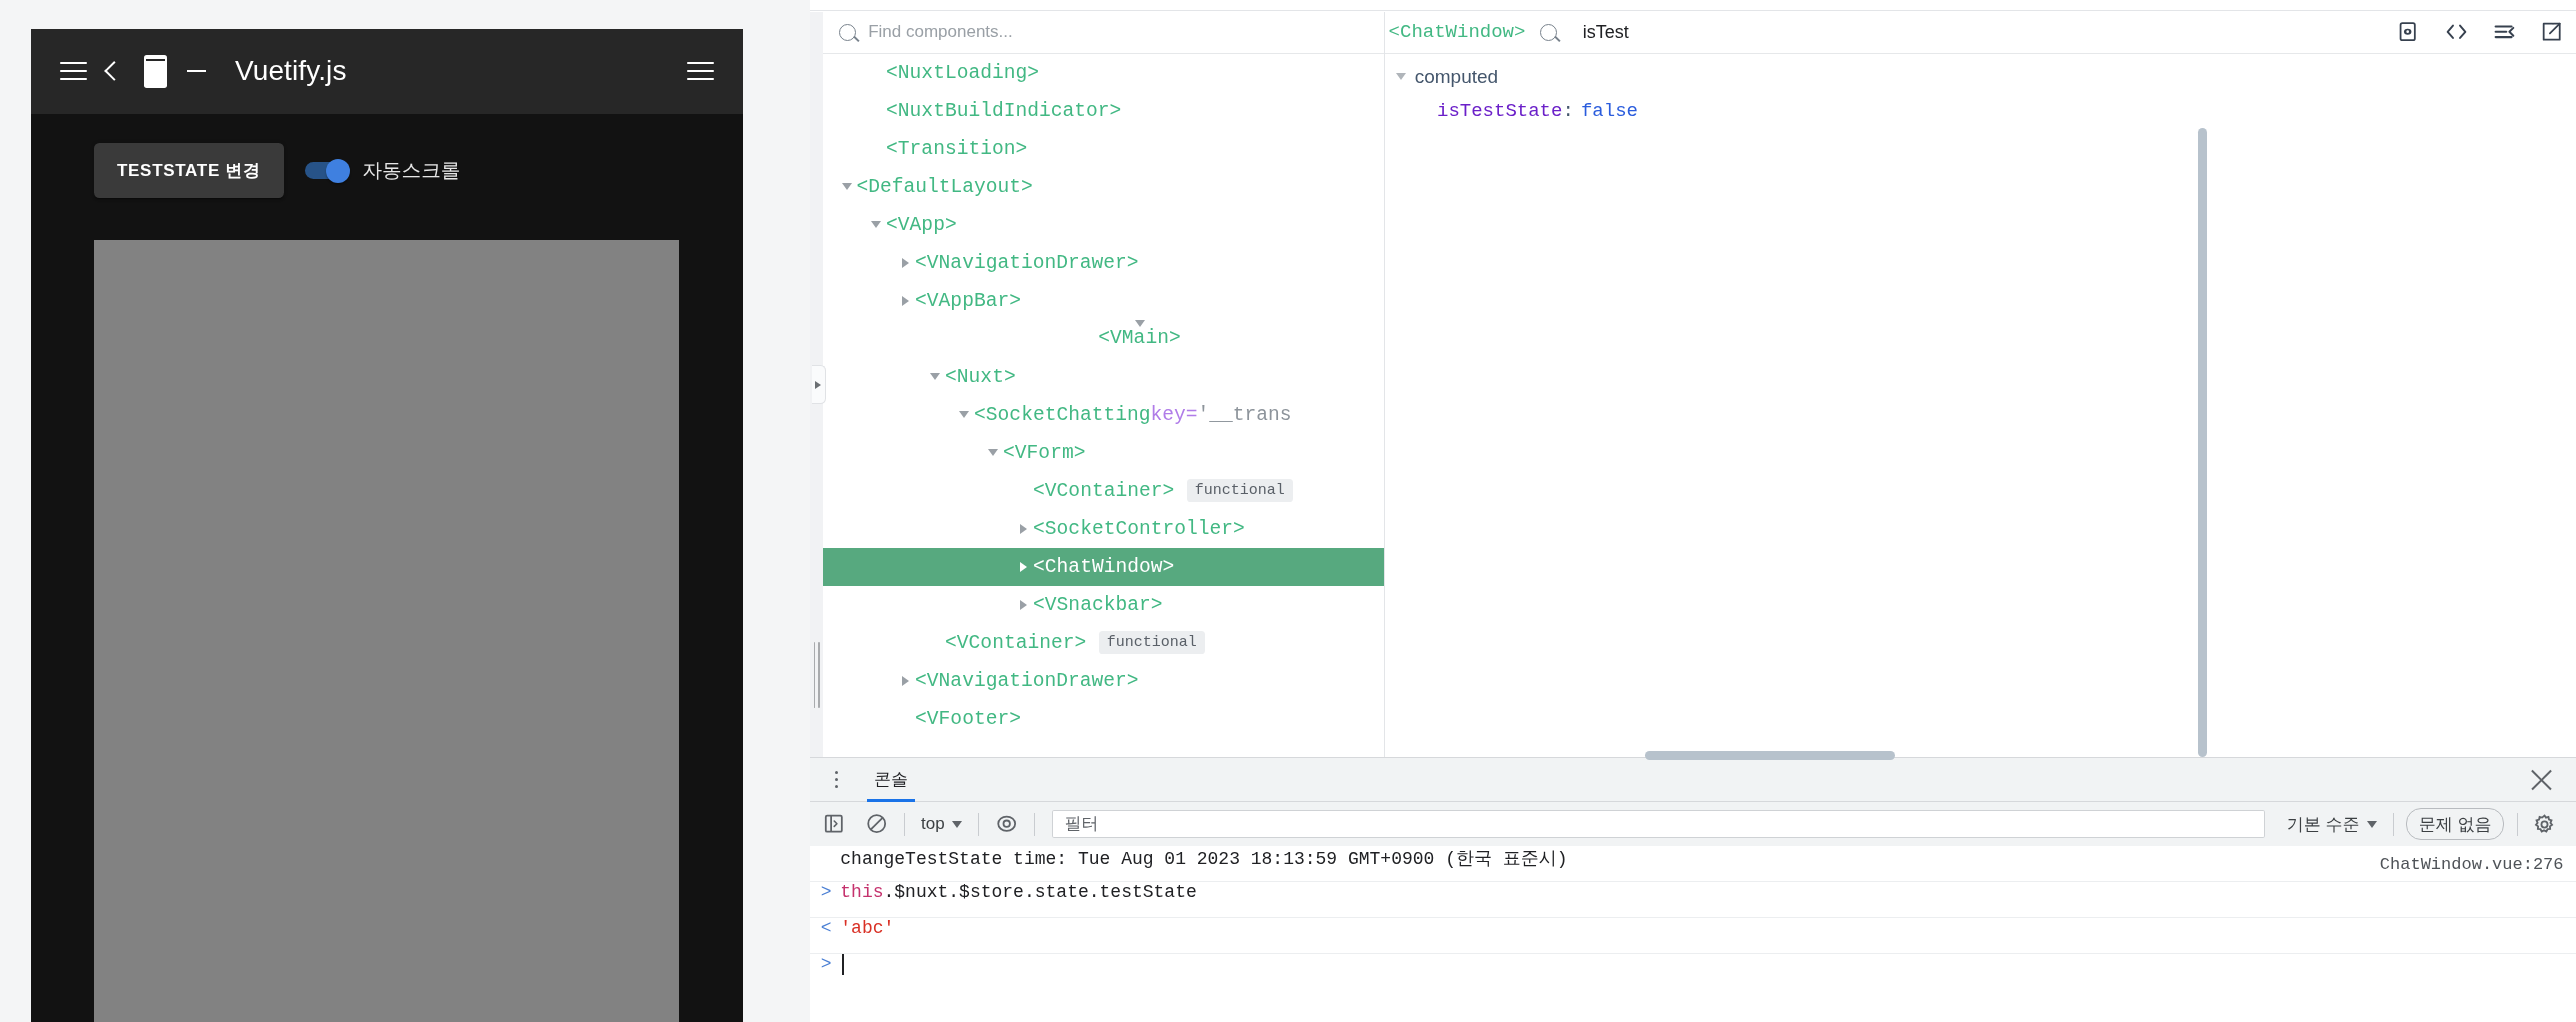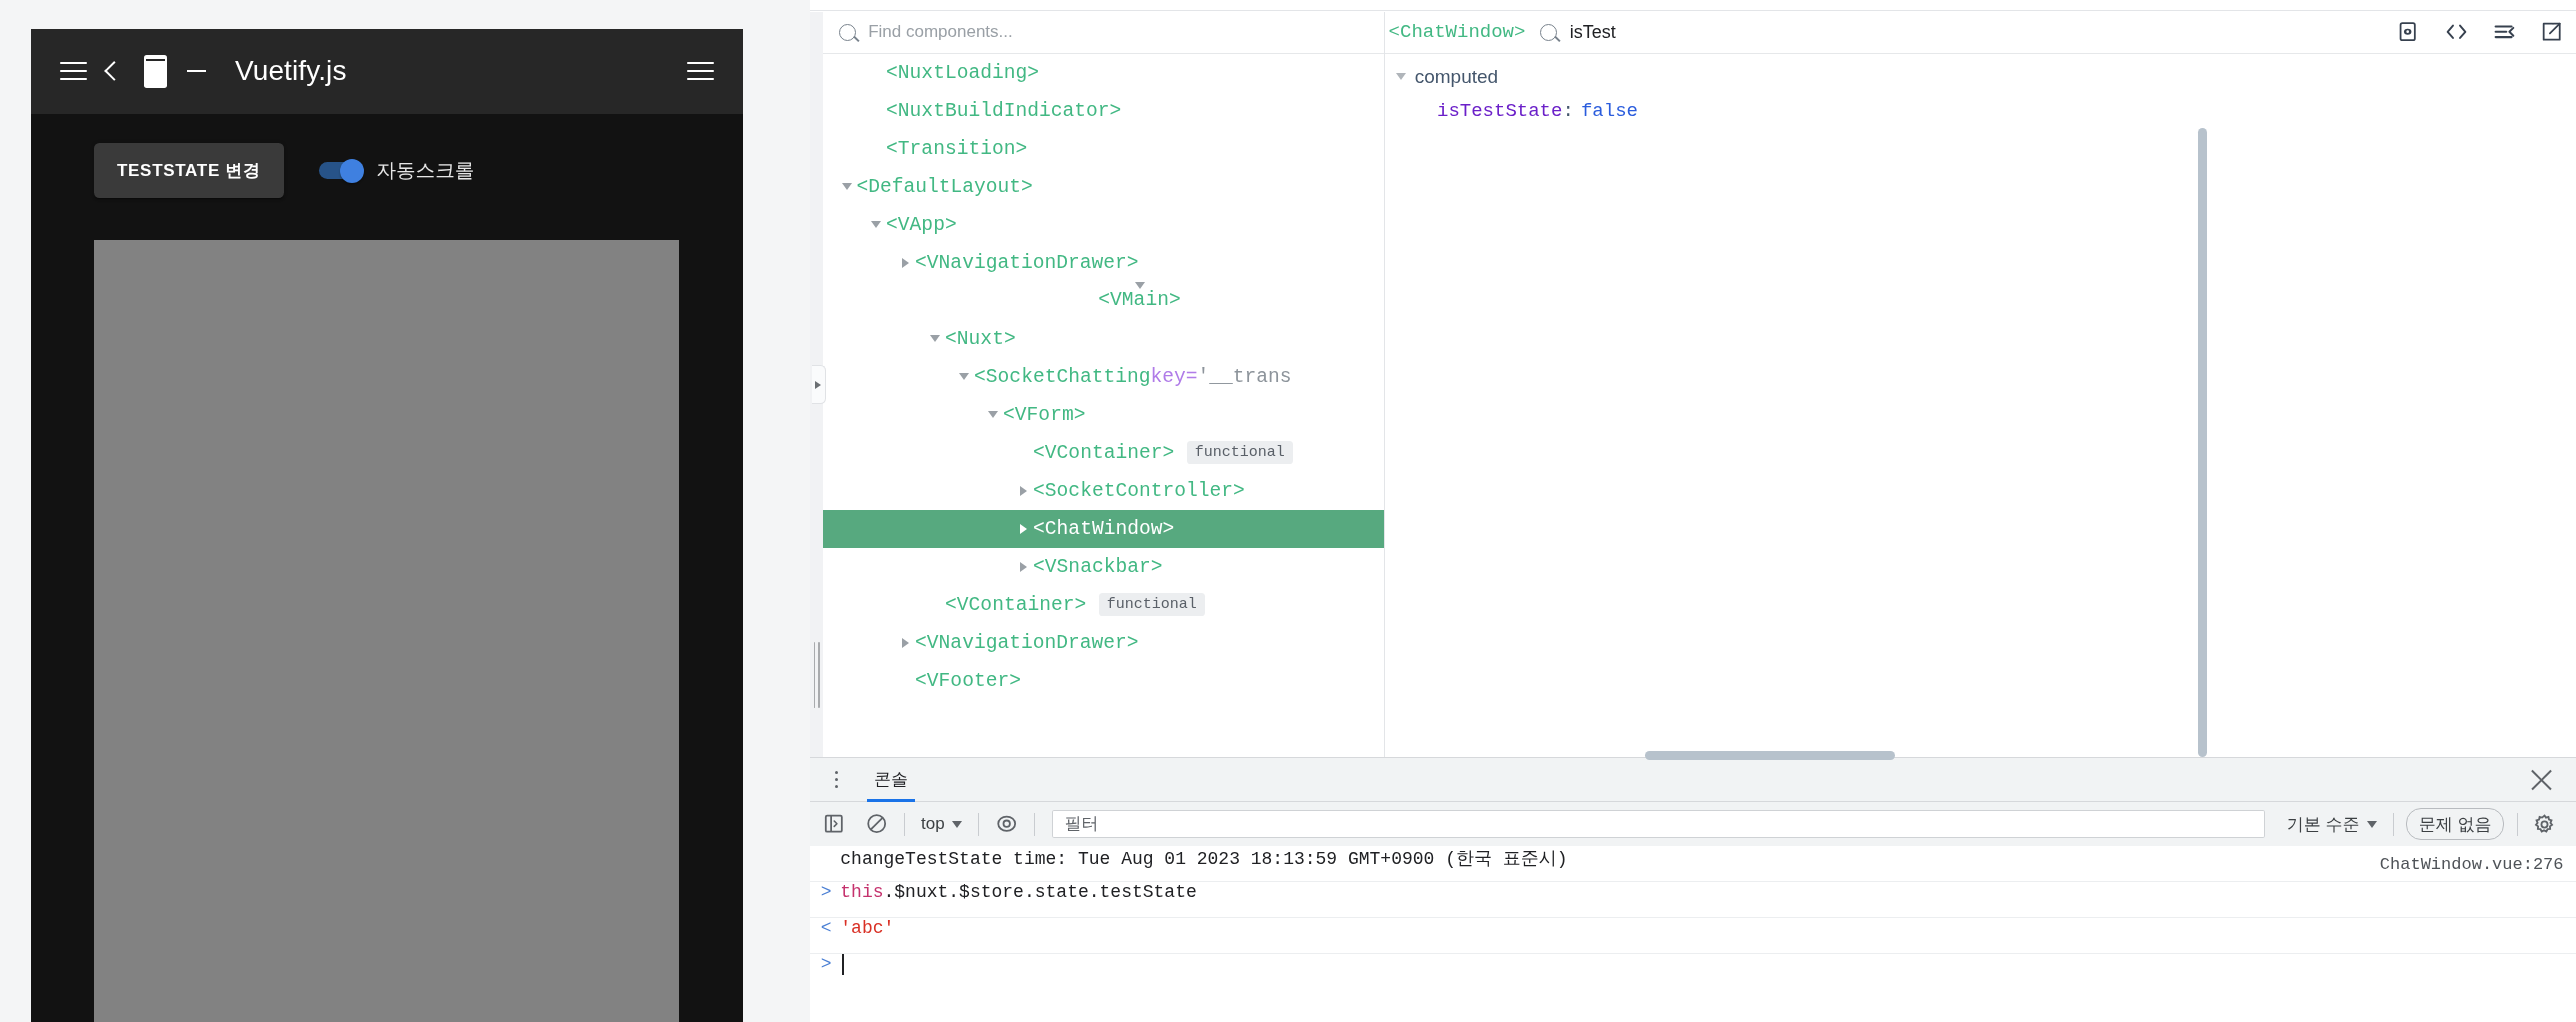--- a/index.html
+++ b/index.html
@@ -86,21 +86,21 @@
   
   #device-body {
     position: absolute;
     left: 0; top: 85px;
     width: 712px; height: 909px;
     background: #121212;
   }
   #device-controls {
     position: absolute;
     left: 63px; top: 29px;
-    display: flex; align-items: center; gap: 35px;
+    display: flex; align-items: center; gap: 21px;
   }
   #teststate-button {
     background: #3a3a3a;
     color: #ffffff;
     font-size: 17px;
     font-weight: 700;
     letter-spacing: 0.7px;
     padding: 16px 23px;
     border: none;
     border-radius: 5.4px;
@@ -308,21 +308,21 @@
     padding: 0 12.5px 0 0;
   }
   #inspector-selected {
     font-family: "Liberation Mono", monospace;
     font-size: 19px;
     color: #42b883;
     margin-left: 3.6px;
     white-space: nowrap;
   }
   #inspector-search-wrap {
-    display: flex; align-items: center; gap: 11px;
+    display: flex; align-items: center; gap: 24px;
     margin-left: 14.3px;
   }
   #inspector-search-input {
     border: none; outline: none;
     font-size: 18px;
     color: #202124;
     background: transparent;
     width: 321px;
     font-family: "Liberation Sans", sans-serif;
   }
@@ -612,20 +612,26 @@
             <span class="arrow">
               <span class="tri-down"></span>
             </span>
             <span class="tag">&lt;VApp&gt;</span>
           </div>
           <div class="tree-row" style="padding-left: 73px;">
             <span class="arrow">
               <span class="tri-right"></span>
             </span>
             <span class="tag">&lt;VNavigationDrawer&gt;</span>
+          </div>
+          <div class="tree-row" style="padding-left: 73px;">
+            <span class="arrow">
+              <span class="tri-right"></span>
+            </span>
+            <span class="tag">&lt;VAppBar&gt;</span>
           </div>
           <div class="tree-row" style="padding-left: 73px; flex-direction: column;">
             <span class="arrow">
               <span class="tri-down"></span>
             </span>
             <span class="tag">&lt;VMain&gt;</span>
           </div>
           <div class="tree-row" style="padding-left: 103px;">
             <span class="arrow">
               <span class="tri-down"></span>

